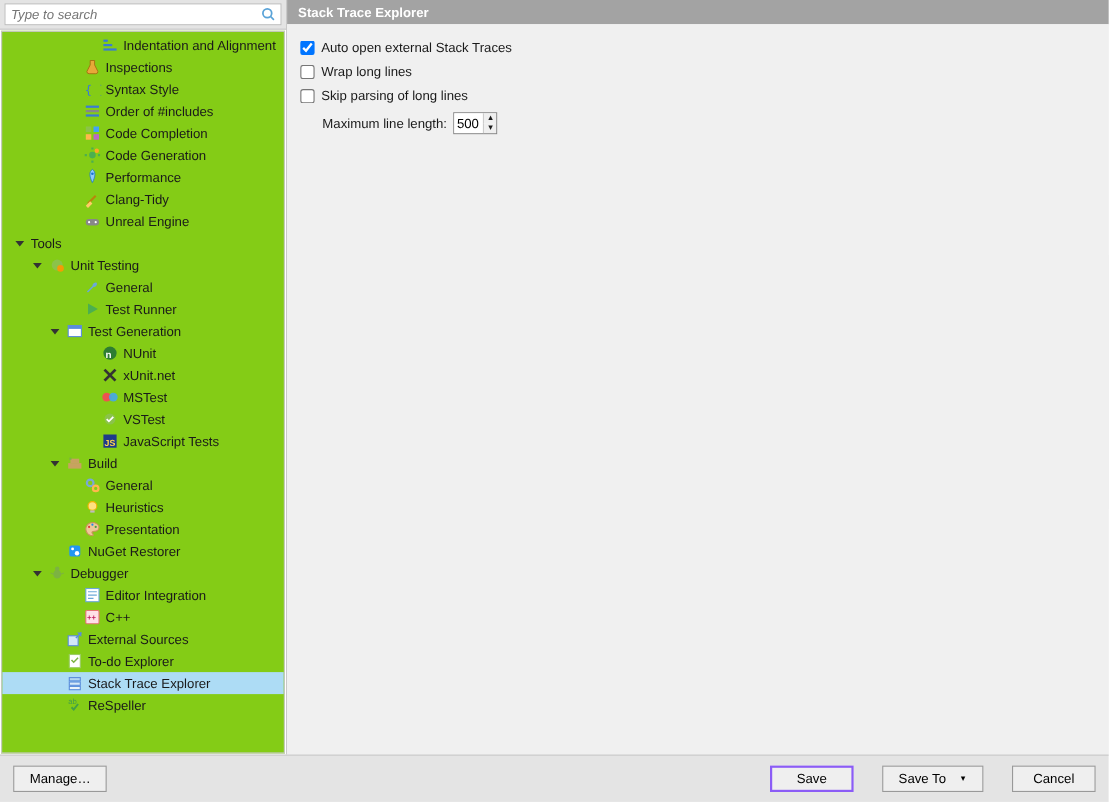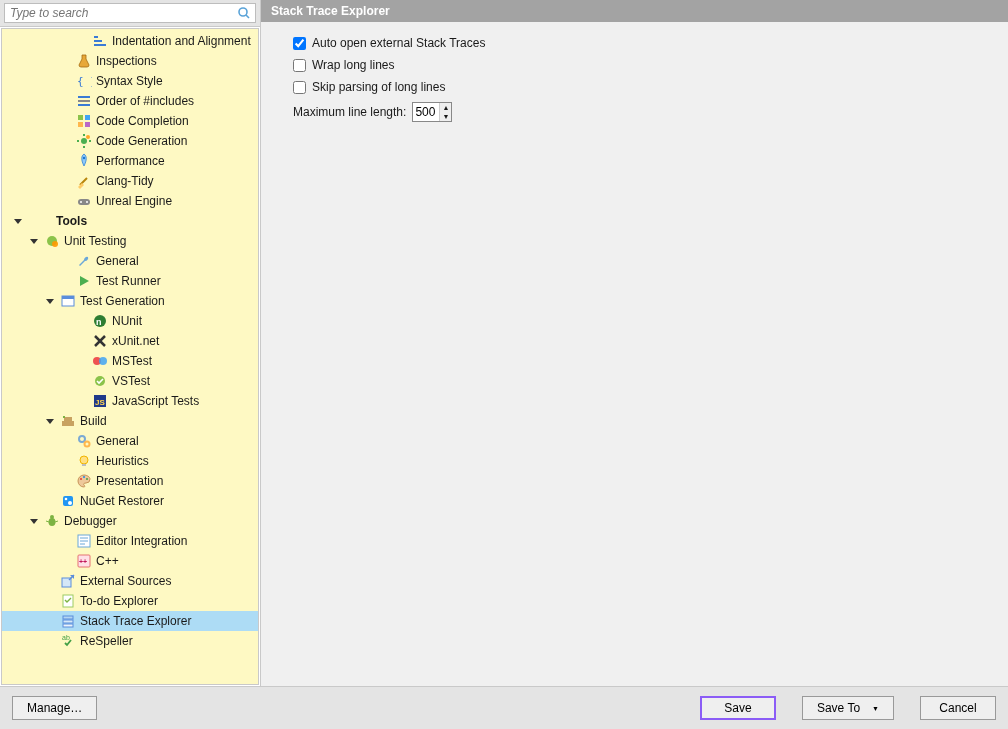--- a/index.html
+++ b/index.html
@@ -3,34 +3,34 @@
 <meta charset="utf-8">
 <style>
   * { box-sizing: border-box; margin: 0; padding: 0; }
   html, body { width: 1008px; height: 729px; font-family: "Segoe UI", Tahoma, sans-serif; font-size: 12px; color: #1a1a1a; background: #fff; overflow: hidden; }
   .root { display: flex; flex-direction: column; width: 100%; height: 100%; }
   .content-row { display: flex; flex: 1; min-height: 0; }
   .sidebar { width: 261px; display: flex; flex-direction: column; border-right: 1px solid #c9c9c9; }
   .search-wrap { background: #e4e4e4; padding: 3px 4px; border-bottom: 1px solid #c9c9c9; display: flex; align-items: center; position: relative;}
   .search-input { flex: 1; height: 20px; border: 1px solid #bdbdbd; padding: 0 22px 0 5px; font-size: 12px; font-style: italic; color: #888; background: #fff; outline: none; }
   .search-icon-btn { position: absolute; right: 8px; top: 50%; transform: translateY(-50%); width: 16px; height: 16px; display:flex; align-items:center; justify-content:center;}
-  .tree { flex: 1; overflow: auto; background: #fef9c3; padding: 2px 0; border: 1px solid #c9c9c9; margin: 1px; scrollbar-width: thin; }
+  .tree { flex: 1; overflow: auto; background: #84cc16; padding: 2px 0; border: 1px solid #c9c9c9; margin: 1px; scrollbar-width: thin; }
   .tree-row { display: flex; align-items: center; height: 20px; padding-right: 4px; gap: 4px; white-space: nowrap; cursor: default; user-select: none; }
   .tree-row.selected { background: #addcf5; }
   .tree-row .indent { flex: 0 0 auto; }
   .tree-row .expander { width: 12px; height: 12px; display: inline-flex; align-items: center; justify-content: center; flex-shrink:0; }
   .tree-row .tri { width:0; height:0; }
   .tree-row .tri.down { border-left: 4px solid transparent; border-right: 4px solid transparent; border-top: 5px solid #333; }
   .tree-row .ico { width: 16px; height: 16px; display:inline-flex; align-items:center; justify-content:center; flex-shrink:0;}
-  .tree-row.bold .lbl { font-weight: 700; margin-left: 28px; }
+  .tree-row.bold .lbl { font-weight: 400; }
   .ico svg { width:16px; height:16px; }
   .main { flex: 1; display: flex; flex-direction: column; background: #f0f0f0; }
   .panel-header { background: #a3a3a3; color: #fff; font-weight: 600; padding: 4px 10px; font-size: 12px; }
   .panel-body { background: #f0f0f0; padding: 10px 12px; flex: 1; }
-  .check-row { display: flex; align-items: center; gap: 6px; height: 22px; margin-left: 20px; }
+  .check-row { display: flex; align-items: center; gap: 6px; height: 22px; }
   .check-row input[type=checkbox] { width: 13px; height: 13px; }
   .maxlen-row { display: flex; align-items: center; gap: 6px; margin-top: 4px; padding-left: 20px; }
   .spinner-wrap { display:flex; align-items:center; border:1px solid #888; background:#fff; height:20px; }
   .spinner-input { width: 26px; height:18px; border:none; text-align:left; padding: 0 2px; font-size:12px; outline:none; }
   .spin-btns { display:flex; flex-direction:column; }
   .spin-btn { width:12px; height:9px; display:flex; align-items:center; justify-content:center; font-size:7px; line-height:1; background:#efefef; border-left:1px solid #ccc; cursor:pointer;}
   .footer { background: #e4e4e4; border-top:1px solid #c9c9c9; height: 43px; display: flex; align-items: center; padding: 0 12px; gap: 26px; }
   .footer .spacer { flex: 1; }
   .btn { height: 24px; min-width: 76px; padding: 0 14px; background: #efefef; border:1px solid #999; font-size:12px; display:flex; align-items:center; justify-content:center; gap:6px; cursor:pointer; }
   .btn.primary { border: 2px solid #8b5cf6; }

